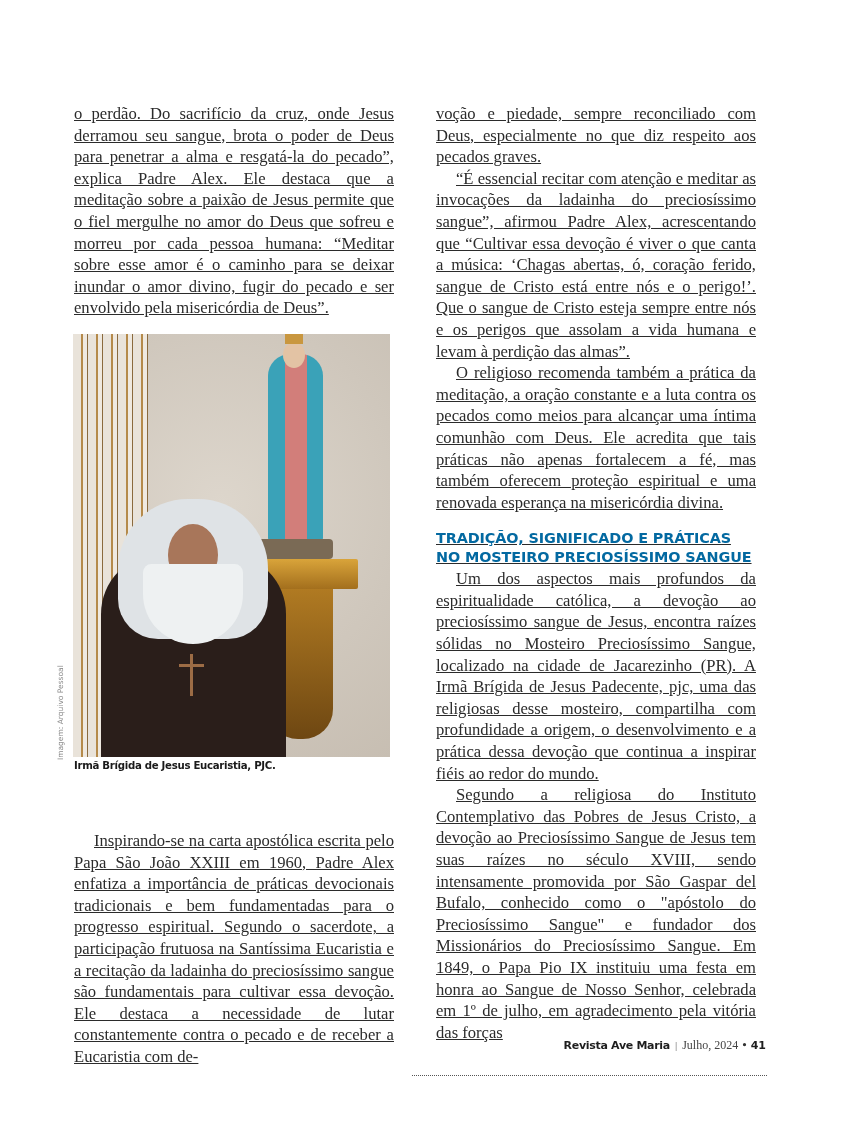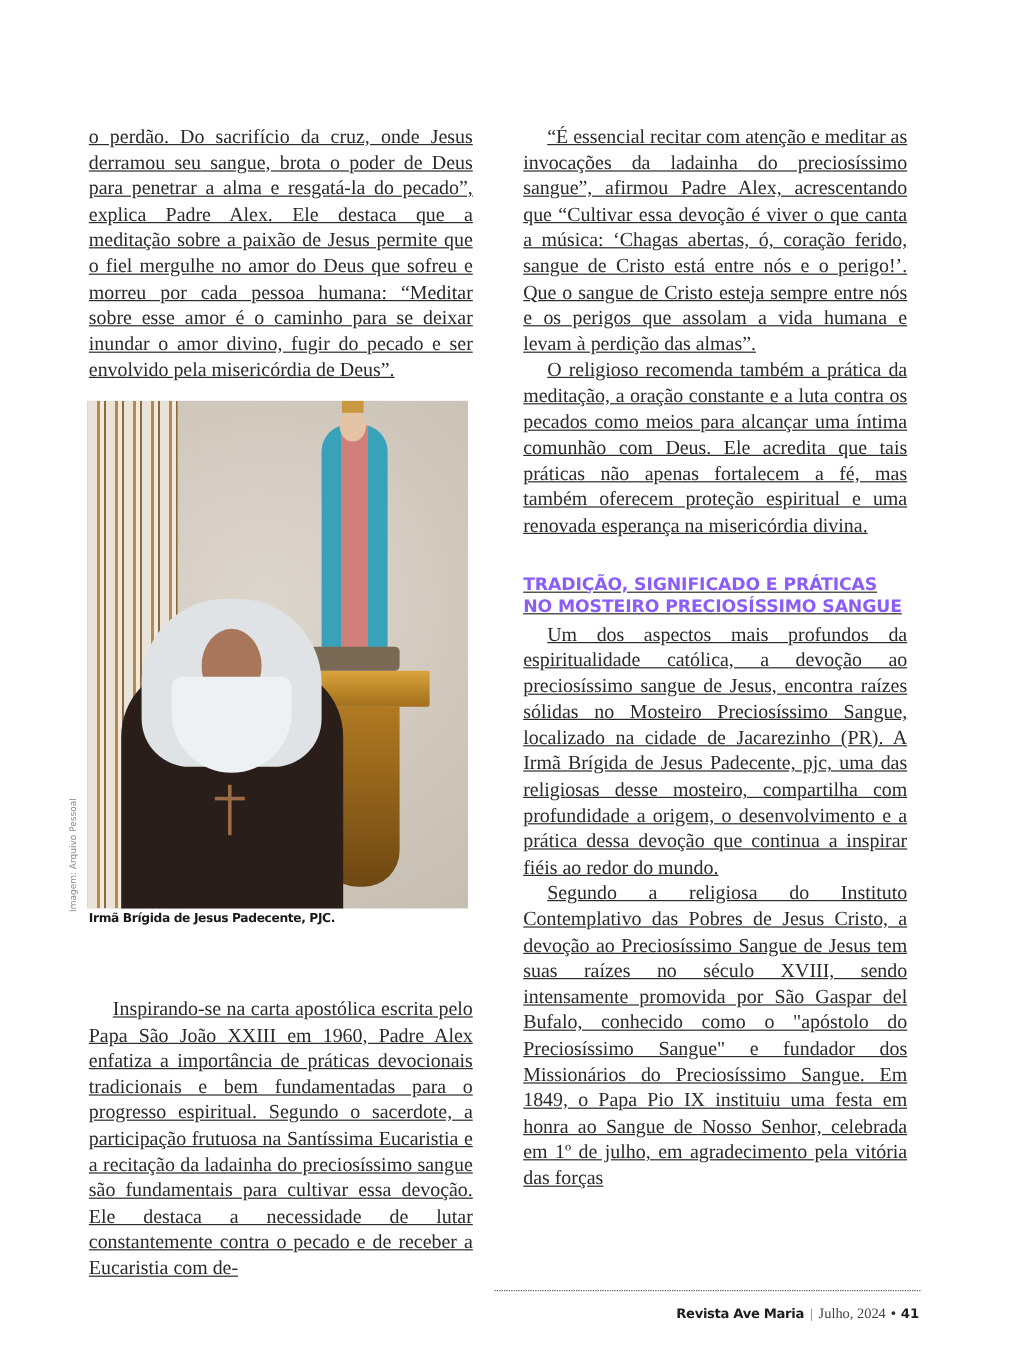--- a/index.html
+++ b/index.html
@@ -9,21 +9,21 @@
     color: #2a2a2a;
   }
   .col { position: absolute; width: 320px; font-family: "Liberation Serif", "DejaVu Serif", serif; font-size: 16.6px; line-height: 21.6px; text-align: justify; color: #2b2b2b; text-decoration: underline; }
   .col-left { left: 74px; top: 103px; }
   .col-left-bottom { left: 74px; top: 830px; }
   .col-right { left: 436px; top: 103px; }
   .para { margin: 0; }
   .indent { text-indent: 20px; }
   .heading {
     font-family: "DejaVu Sans", "Liberation Sans", sans-serif; font-weight: bold; font-size: 14.4px; line-height: 18.5px;
-    color: #8b5cf6; text-align: left; margin: 30px 0 2px 0; letter-spacing: -0.1px; text-transform: uppercase;
+    color: #0369a1; text-align: left; margin: 16px 0 2px 0; letter-spacing: -0.1px; text-transform: uppercase;
   }
   .photo {
     position: absolute; left: 73px; top: 334px; width: 317px; height: 423px;
     background: #d8d2c8; overflow: hidden;
   }
   .photo .wall { position:absolute; left:75px; top:0; right:0; bottom:0;
     background: radial-gradient(circle at 30% 40%, #ddd6cc 0%, #cfc7bc 60%, #c7beb2 100%); }
   .photo .stripe-panel { position:absolute; left:0; top:0; width:75px; bottom:0;
     background: repeating-linear-gradient(90deg, #e9e3da 0px, #e9e3da 8px, #b58a4a 8px, #b58a4a 10px, #efe9e0 10px, #efe9e0 14px, #8a6a3e 14px, #8a6a3e 15px); }
   .photo .shelf { position:absolute; left:170px; top:225px; width:115px; height:30px; background: linear-gradient(180deg,#d9a43a,#a36f1d); border-radius:2px; }
@@ -44,21 +44,21 @@
   .photo-credit {
     position: absolute; left: 56px; top: 690px; transform-origin: left top; transform: rotate(-90deg) translateX(-70px);
     font-family: "DejaVu Sans", "Liberation Sans", sans-serif; font-size: 7.5px; color: #8a8a8a; white-space: nowrap;
   }
   .caption {
     position: absolute; left: 74px; top: 760px;
     font-family: "DejaVu Sans", "Liberation Sans", sans-serif; font-weight: bold; font-size: 10.2px; color: #1a1a1a; letter-spacing: -0.3px;
   }
   .footer-rule { position: absolute; left: 412px; top: 1075px; width: 355px; border-top: 1px dotted #555; }
   .footer {
-    position: absolute; right: 84px; top: 1087px; font-size: 11px; color: #333; white-space: nowrap;
+    position: absolute; right: 84px; top: 1038px; font-size: 11px; color: #333; white-space: nowrap;
   }
   .footer .mag { font-family: "DejaVu Sans", "Liberation Sans", sans-serif; font-weight: bold; font-size: 11px; color:#1e1e1e; letter-spacing:-0.3px; }
   .footer .sep { font-family: "Liberation Serif", serif; color: #666; margin: 0 5px; }
   .footer .date { font-family: "Liberation Serif", "DejaVu Serif", serif; color: #444; font-size: 12px; }
   .footer .dot { margin: 0 3px; color:#333; }
   .footer .page { font-family: "DejaVu Sans", "Liberation Sans", sans-serif; font-weight: bold; color:#1e1e1e; }
 </style>
 </head>
 <body>
 
@@ -76,27 +76,28 @@
   <div class="crown"></div>
   <div class="statue-base"></div>
   <div class="habit"></div>
   <div class="veil"></div>
   <div class="face"></div>
   <div class="wimple"></div>
   <div class="cross-v"></div>
   <div class="cross-h"></div>
 </div>
 <div class="photo-credit">Imagem: Arquivo Pessoal</div>
-<div class="caption">Irmã Brígida de Jesus Padecente, PJC.</div>
+<div class="caption">Irmã Brígida de Jesus Eucaristia, PJC.</div>
 
 <div class="col col-left-bottom">
   <p class="para indent">Inspirando-se na carta apostólica escrita pelo Papa São João XXIII em 1960, Padre Alex enfatiza a importância de práticas devocionais tradicionais e bem fundamentadas para o progresso espiritual. Segundo o sacerdote, a participação frutuosa na Santíssima Eucaristia e a recitação da ladainha do preciosíssimo sangue são fundamentais para cultivar essa devoção. Ele destaca a necessidade de lutar constantemente contra o pecado e de receber a Eucaristia com de-</p>
 </div>
 
 <div class="col col-right">
+  <p class="para">voção e piedade, sempre reconciliado com Deus, especialmente no que diz respeito aos pecados graves.</p>
   <p class="para indent">“É essencial recitar com atenção e meditar as invocações da ladainha do preciosíssimo sangue”, afirmou Padre Alex, acrescentando que “Cultivar essa devoção é viver o que canta a música: ‘Chagas abertas, ó, coração ferido, sangue de Cristo está entre nós e o perigo!’. Que o sangue de Cristo esteja sempre entre nós e os perigos que assolam a vida humana e levam à perdição das almas”.</p>
   <p class="para indent">O religioso recomenda também a prática da meditação, a oração constante e a luta contra os pecados como meios para alcançar uma íntima comunhão com Deus. Ele acredita que tais práticas não apenas fortalecem a fé, mas também oferecem proteção espiritual e uma renovada esperança na misericórdia divina.</p>
   <h2 class="heading">Tradição, significado e práticas no Mosteiro Preciosíssimo Sangue</h2>
   <p class="para indent">Um dos aspectos mais profundos da espiritualidade católica, a devoção ao preciosíssimo sangue de Jesus, encontra raízes sólidas no Mosteiro Preciosíssimo Sangue, localizado na cidade de Jacarezinho (PR). A Irmã Brígida de Jesus Padecente, pjc, uma das religiosas desse mosteiro, compartilha com profundidade a origem, o desenvolvimento e a prática dessa devoção que continua a inspirar fiéis ao redor do mundo.</p>
   <p class="para indent">Segundo a religiosa do Instituto Contemplativo das Pobres de Jesus Cristo, a devoção ao Preciosíssimo Sangue de Jesus tem suas raízes no século XVIII, sendo intensamente promovida por São Gaspar del Bufalo, conhecido como o "apóstolo do Preciosíssimo Sangue" e fundador dos Missionários do Preciosíssimo Sangue. Em 1849, o Papa Pio IX instituiu uma festa em honra ao Sangue de Nosso Senhor, celebrada em 1º de julho, em agradecimento pela vitória das forças</p>
 </div>
 
 <div class="footer-rule"></div>
 <div class="footer">
   <span class="mag">Revista Ave Maria</span><span class="sep">|</span><span class="date">Julho, 2024</span><span class="dot">•</span><span class="page">41</span>

